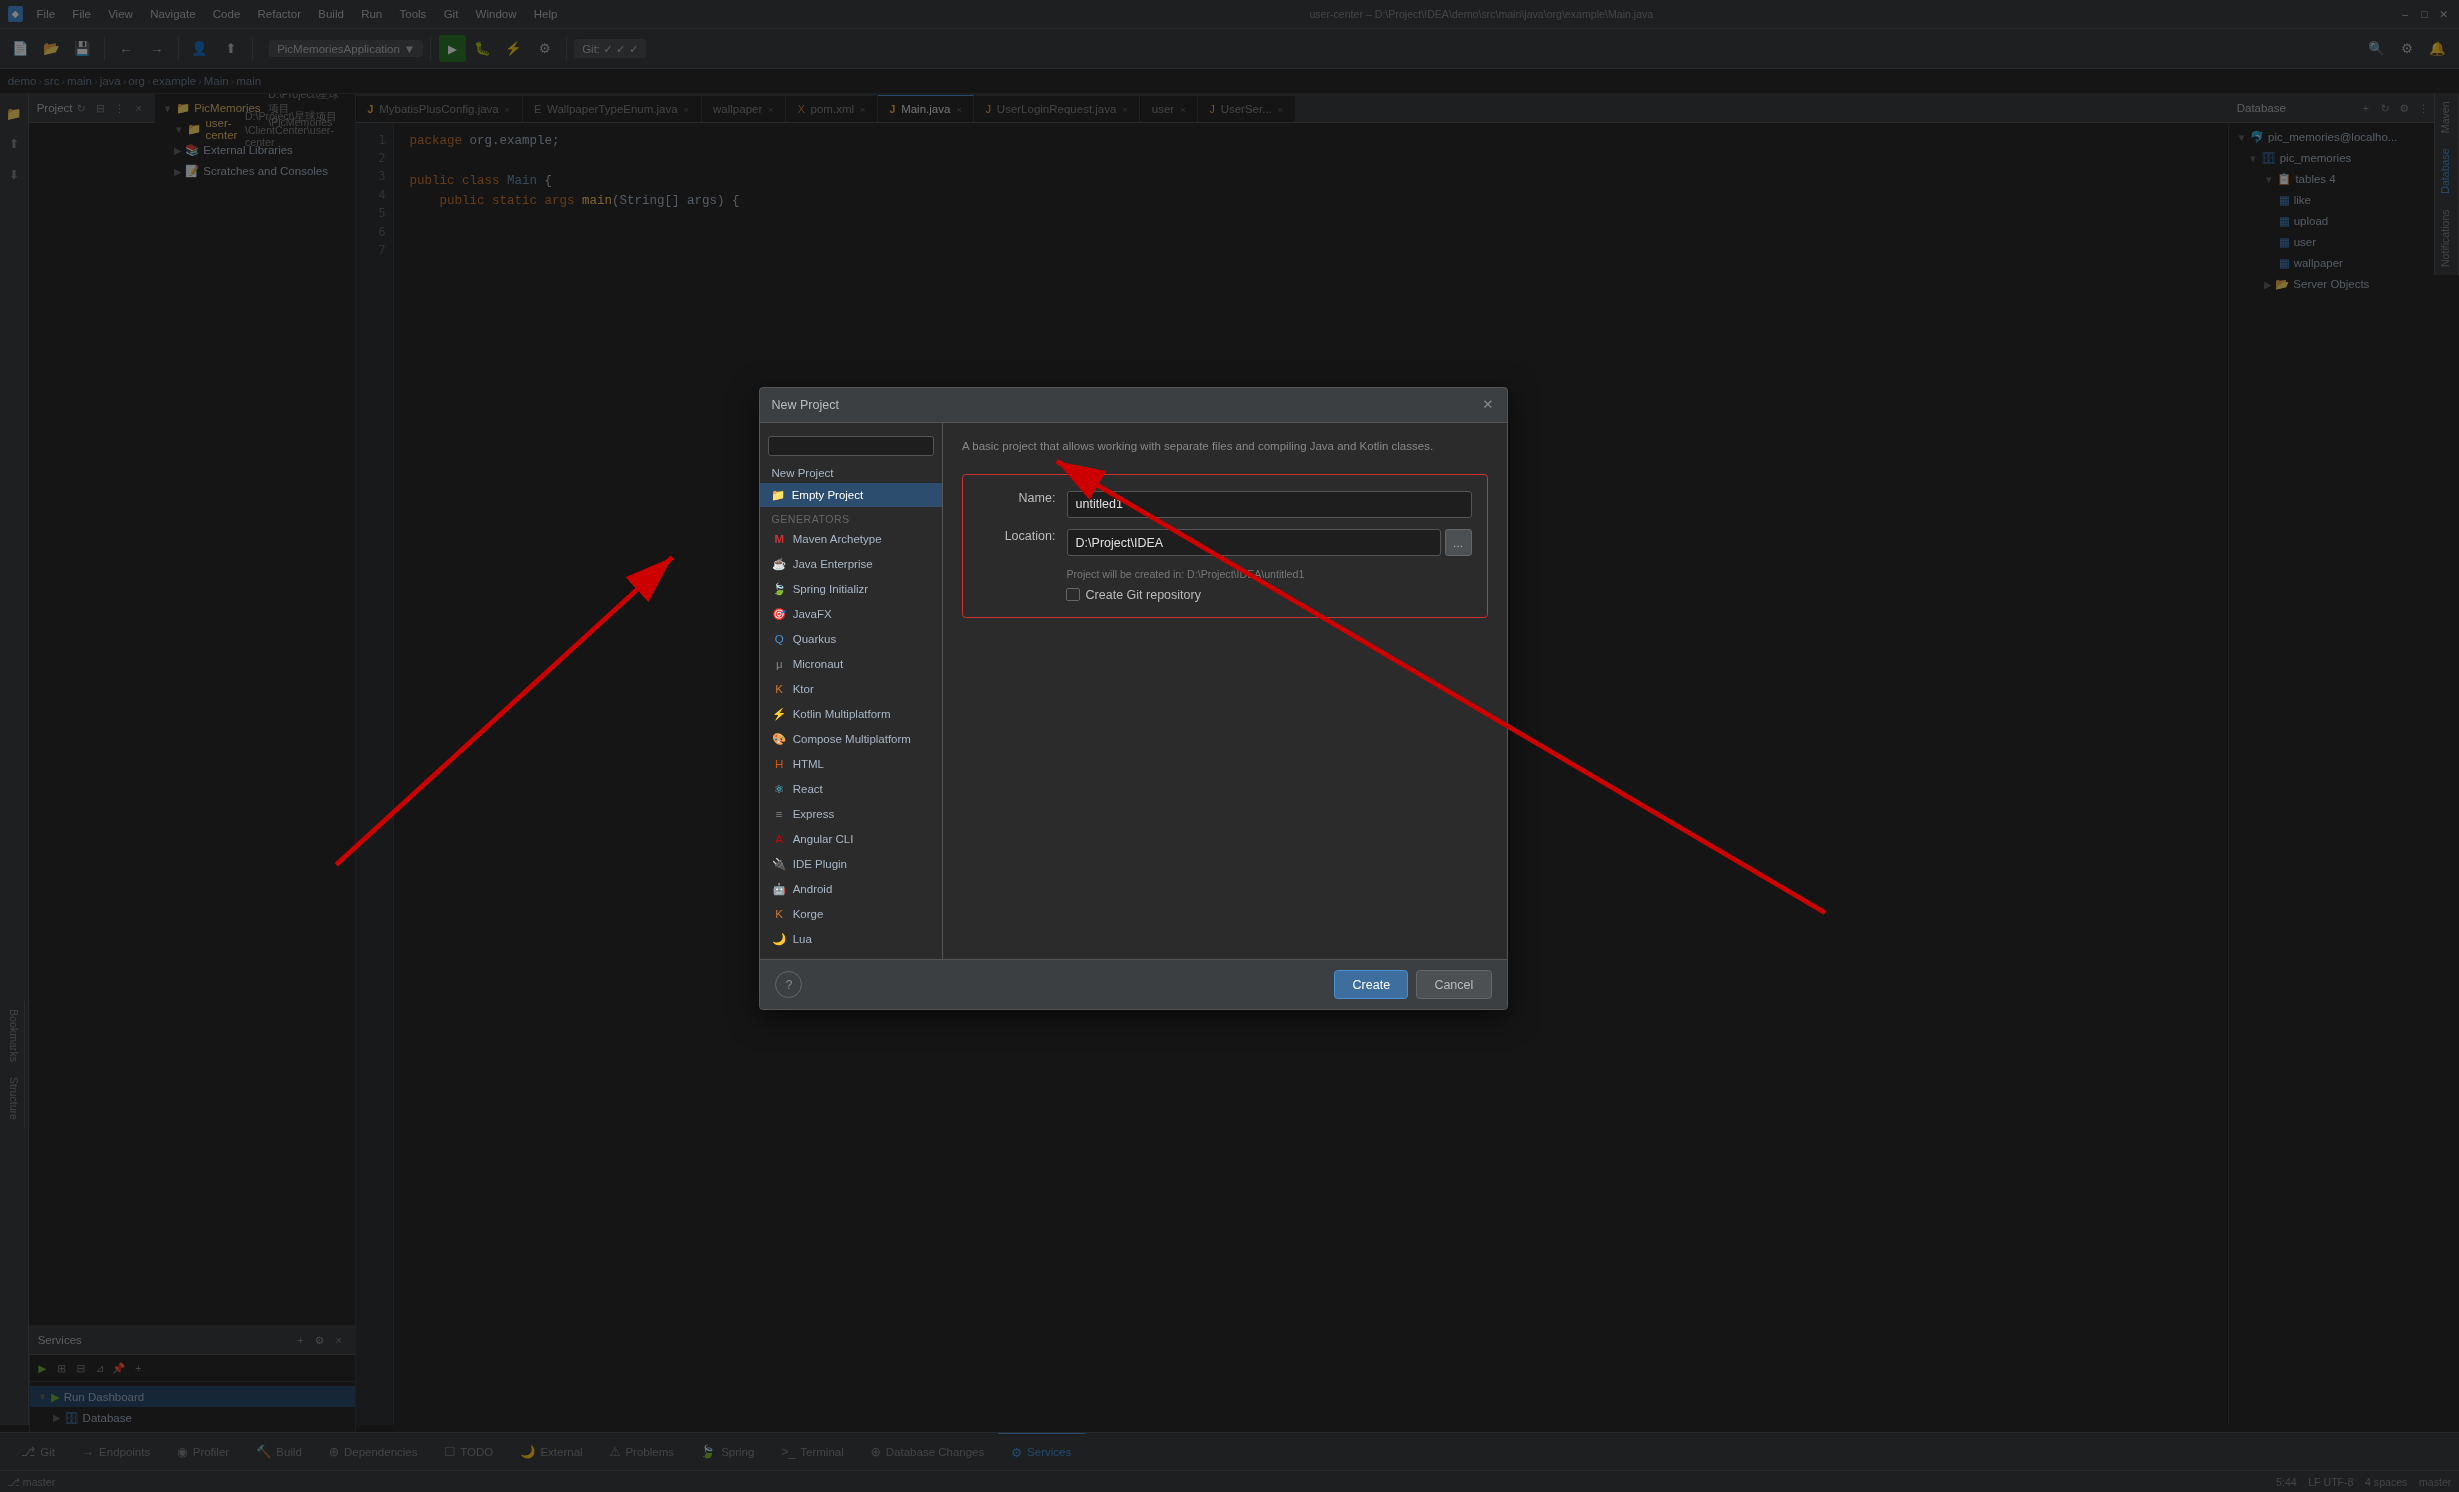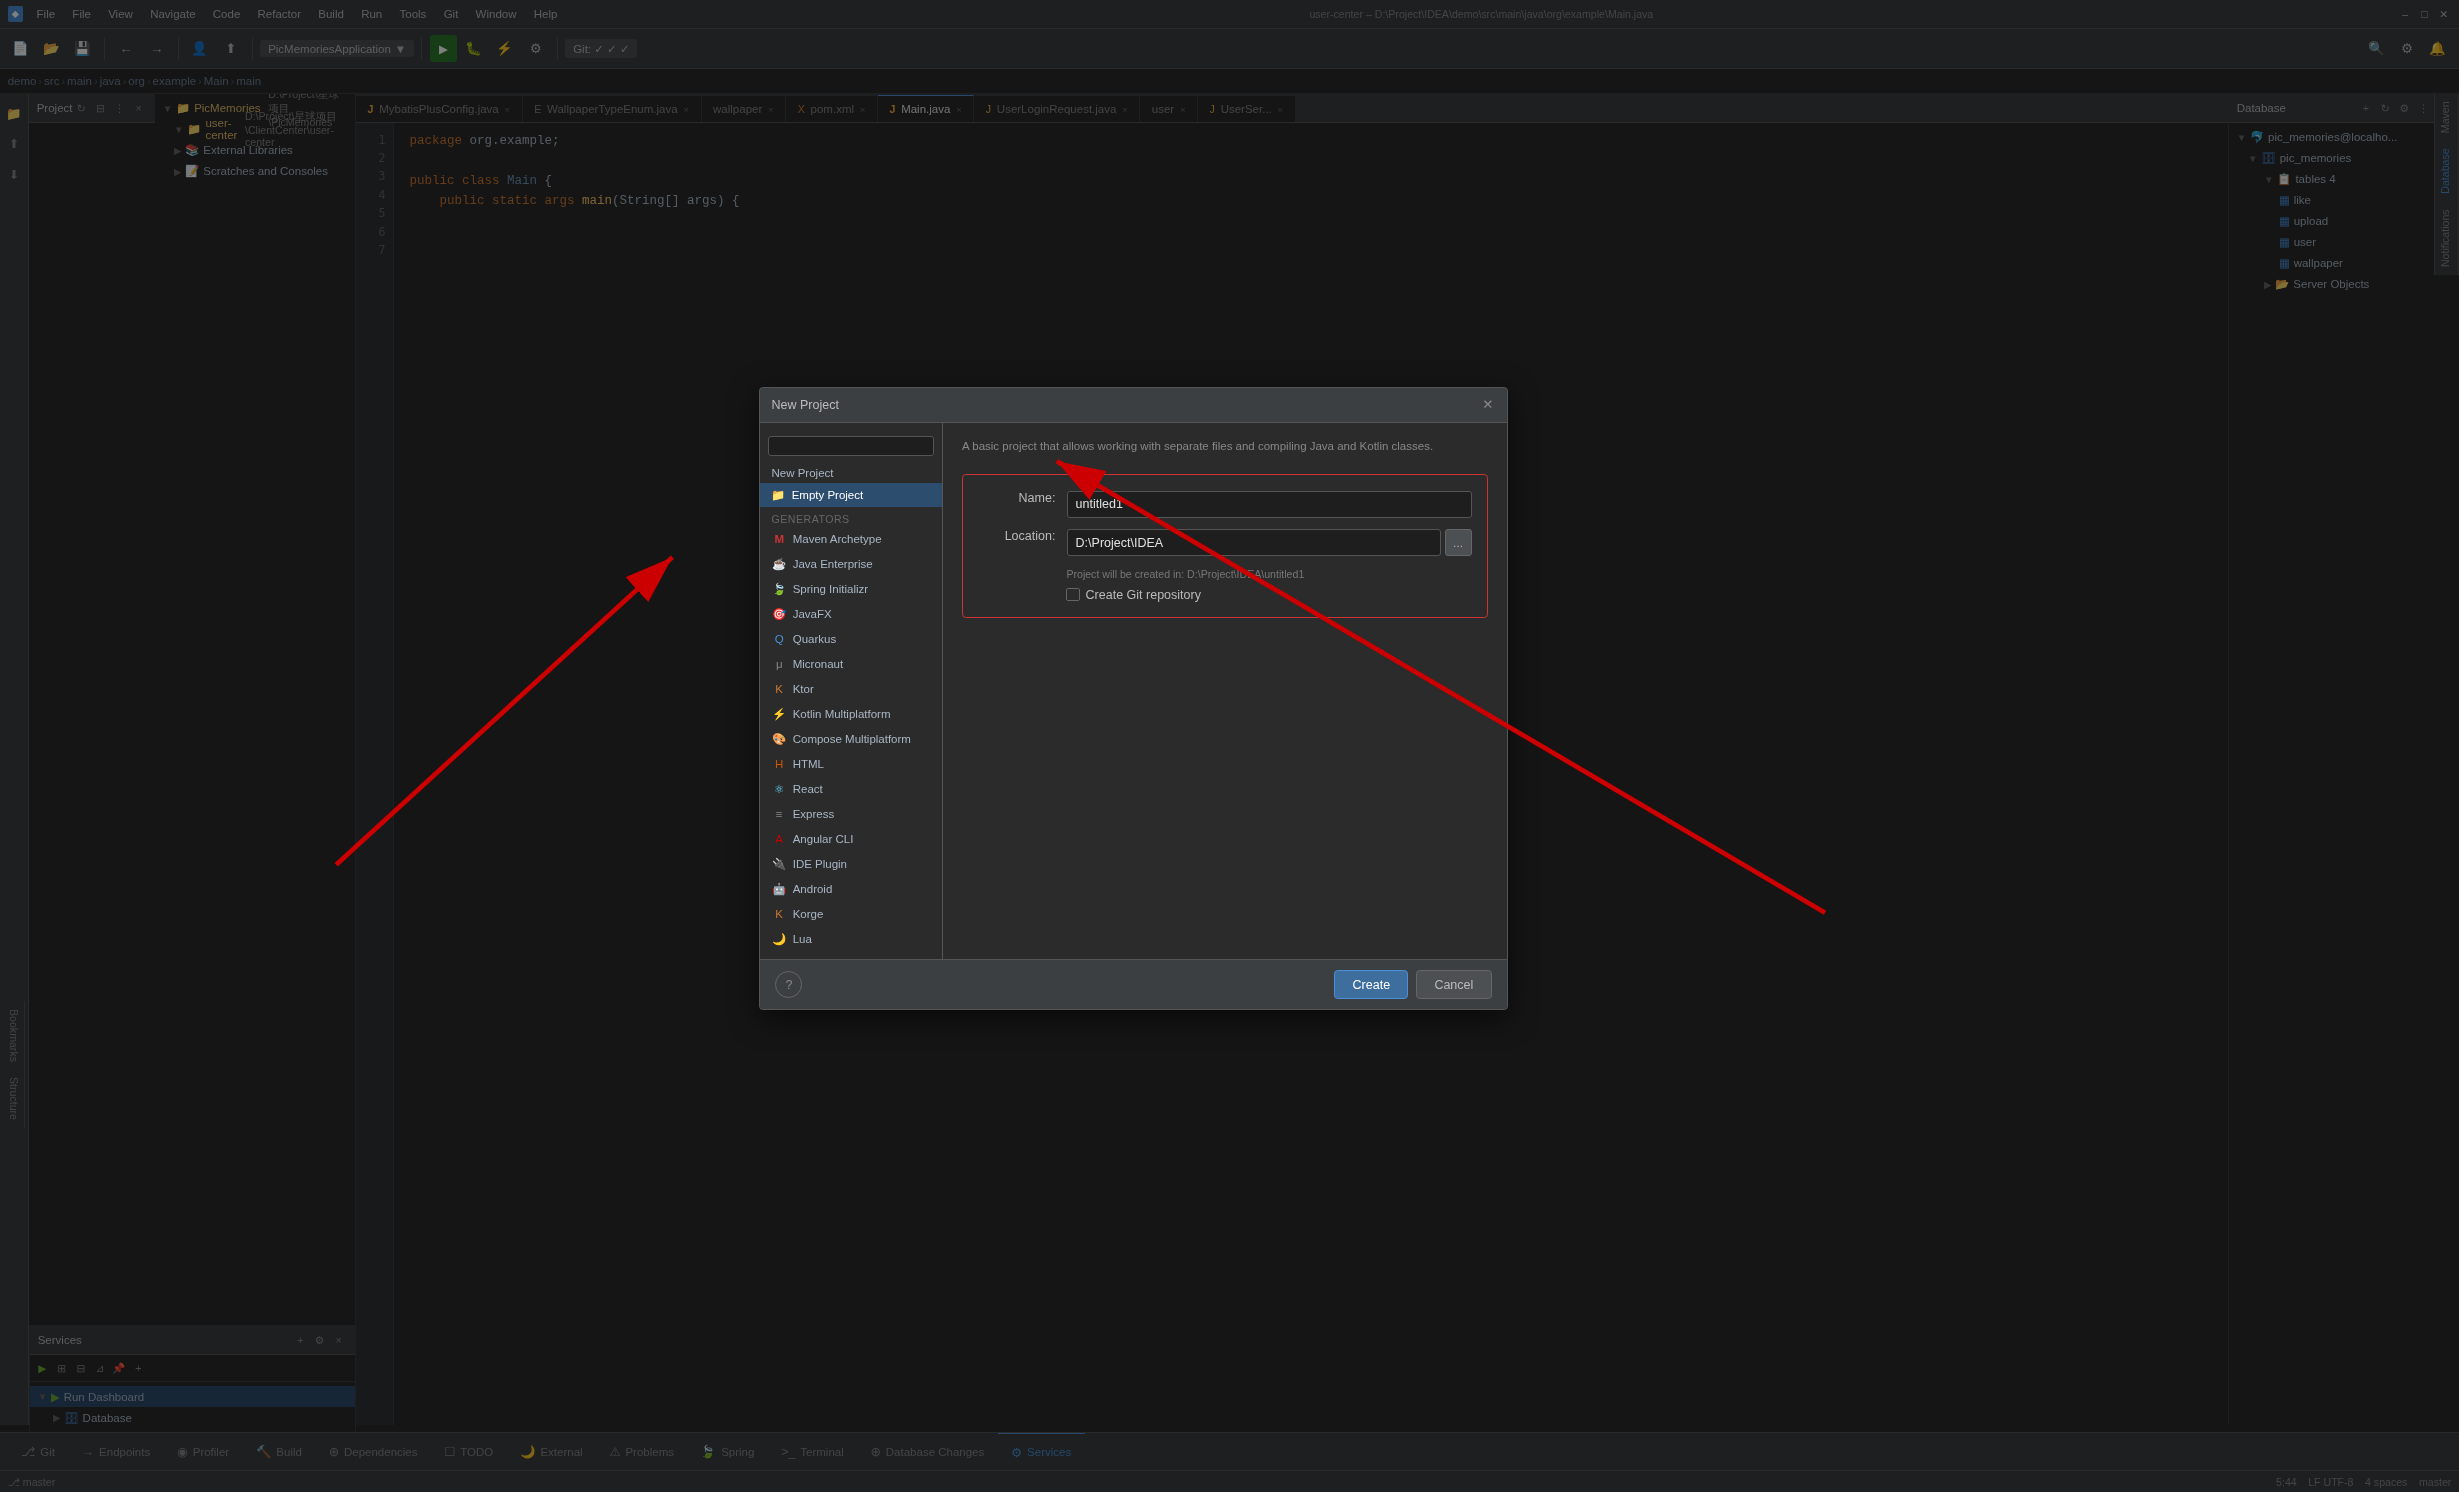--- a/index.html
+++ b/index.html
@@ -74,21 +74,21 @@
       display: flex; align-items: center; justify-content: center;
       cursor: pointer; color: #bbb; font-size: 13.4px;
     }
     .toolbar-separator { width: 1px; height: 23px; background: #555; margin: 0 3.8px; }
     .toolbar-project {
       background: #4c5052;
       border-radius: 2.9px;
       padding: 2.9px 7.7px;
       font-size: 11.5px;
       color: #bbb;
-      display: flex; align-items: center; gap: 3.8px;
+      display: flex; align-items: center; gap: 3.8px; margin-left: 9px;
     }
     .run-btn {
       width: 27px; height: 27px;
       background: #2d7a2d;
       border-radius: 2.9px;
       display: flex; align-items: center; justify-content: center;
       cursor: pointer; color: white; font-size: 11.5px;
     }
     .toolbar-git {
       background: #4c5052;

